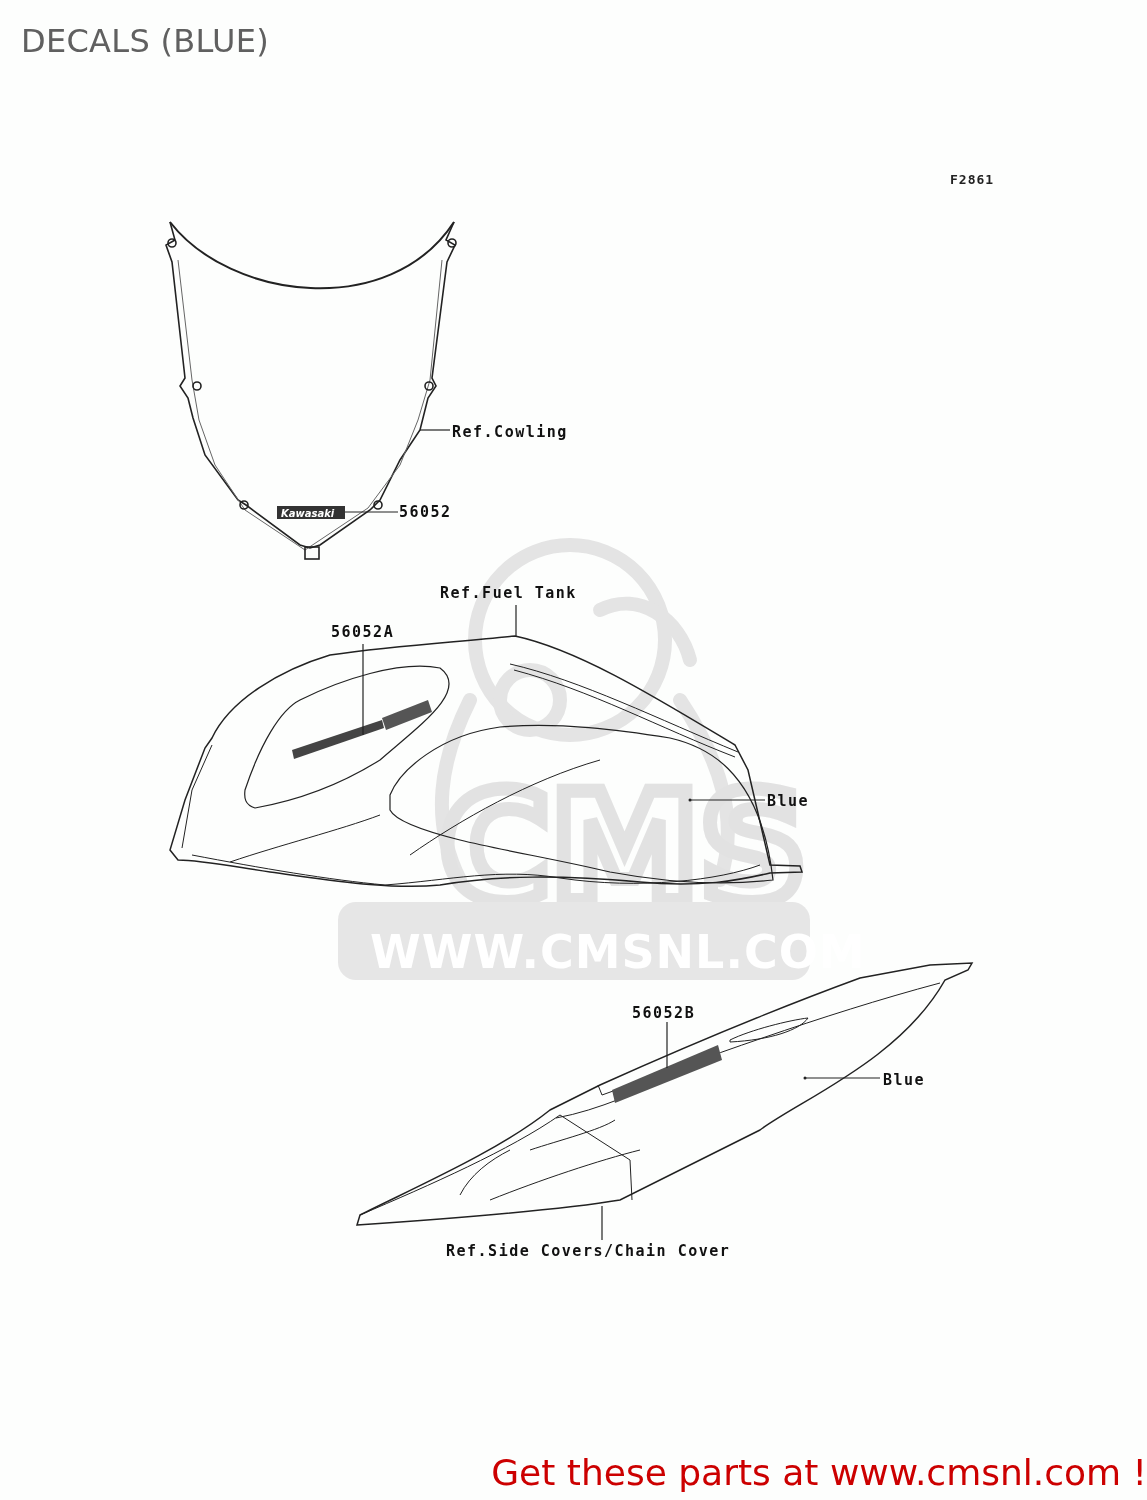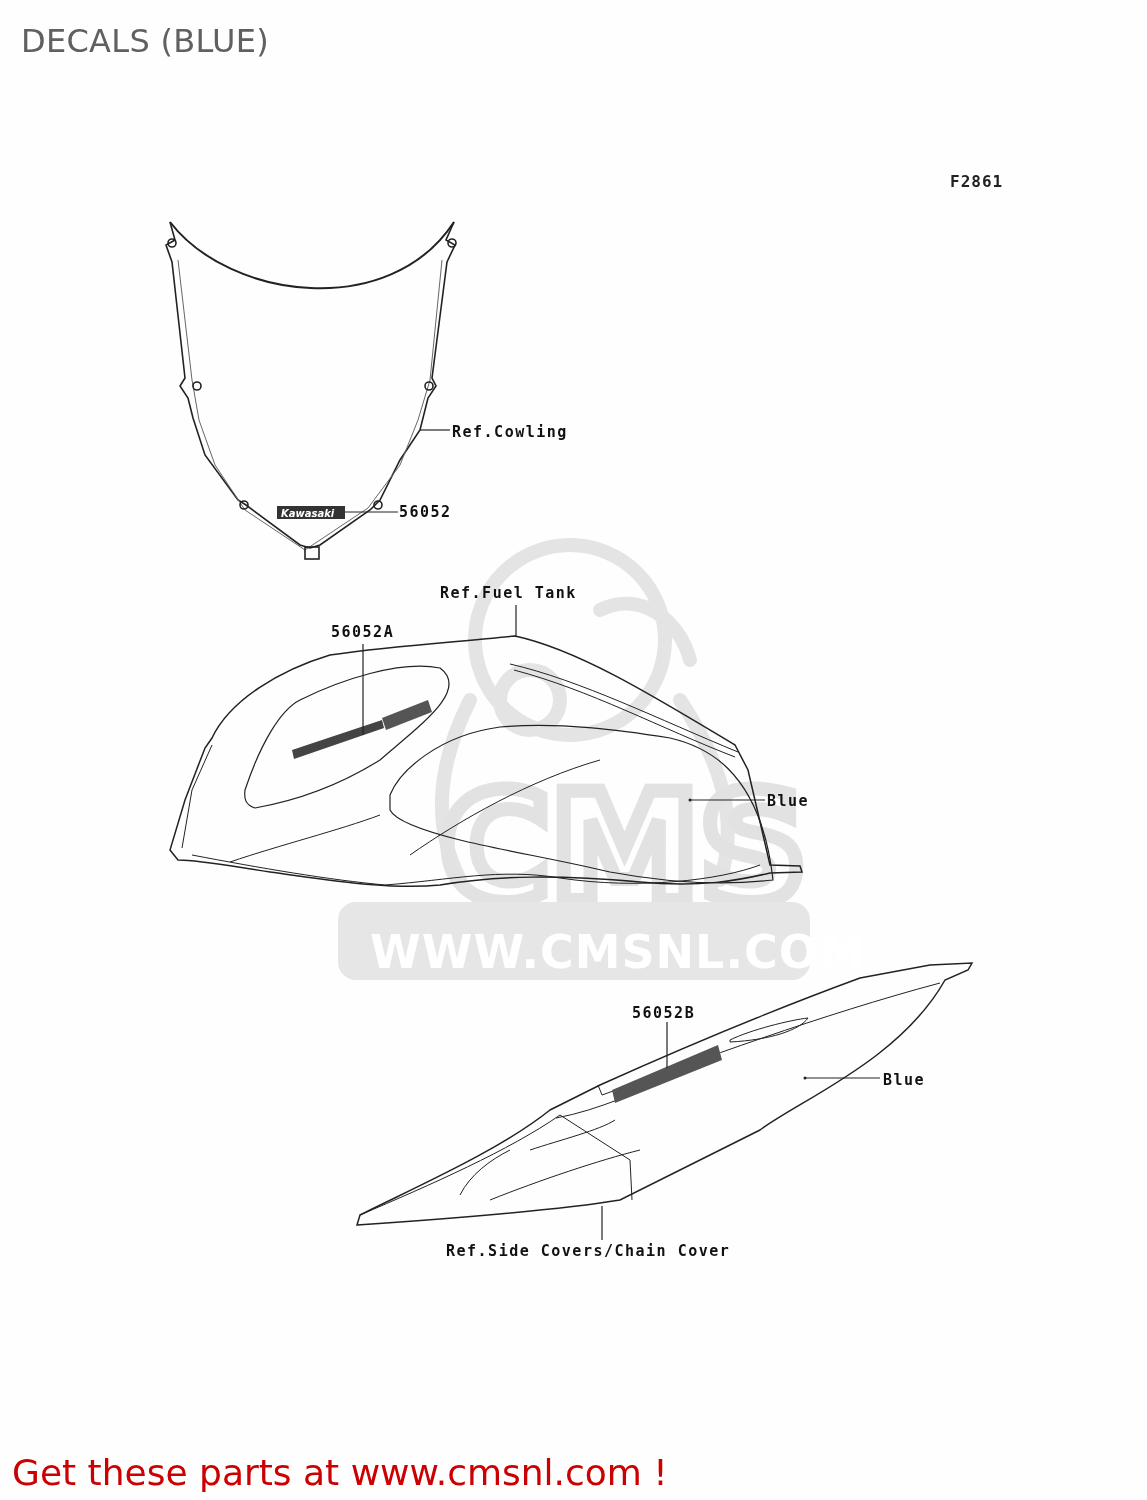--- a/index.html
+++ b/index.html
@@ -1,22 +1,22 @@
 <!DOCTYPE html>
 <html><head>
   <meta charset="utf-8">
   <style>
     html, body { margin: 0; padding: 0; background: #fdfefd; }
     body { width: 1147px; height: 1500px; position: relative; overflow: hidden; font-family: "DejaVu Sans", sans-serif; }
     .title { position: absolute; left: 21px; top: 22px; font-size: 32px; color: #606060; letter-spacing: 0.3px; }
-    .fig-code { position: absolute; left: 950px; top: 172px; font-family: "DejaVu Sans Mono", monospace; font-size: 16px; font-weight: bold; color: #222; letter-spacing: 1px; text-align: right; }
+    .fig-code { position: absolute; left: 950px; top: 172px; font-family: "DejaVu Sans Mono", monospace; font-size: 13px; font-weight: bold; color: #222; letter-spacing: 1px; text-align: right; }
     svg.diagram { position: absolute; left: 0; top: 0; }
     .lbl { font-family: "DejaVu Sans Mono", monospace; font-weight: bold; font-size: 15px; fill: #111; letter-spacing: 1.5px; }
     .wm-text { font-family: "DejaVu Sans", sans-serif; font-weight: bold; font-size: 46px; fill: #ffffff; letter-spacing: 1px; }
-    .footer { position: absolute; left: 0; width: 1147px; top: 1452px; text-align: left; font-size: 36px; color: #cc0000; padding-left: 12px; box-sizing: border-box; }
+    .footer { position: absolute; left: 0; width: 1147px; top: 1452px; text-align: right; font-size: 36px; color: #cc0000; padding-left: 12px; box-sizing: border-box; }
   </style>
 </head>
 <body>
 
 <div class="title">DECALS (BLUE)</div>
 <div class="fig-code">F2861</div>
 
 <svg class="diagram" width="1147" height="1500" viewBox="0 0 1147 1500" xmlns="http://www.w3.org/2000/svg">
 
   <g fill="none" stroke="#e4e4e4" stroke-width="14" stroke-linecap="round">

